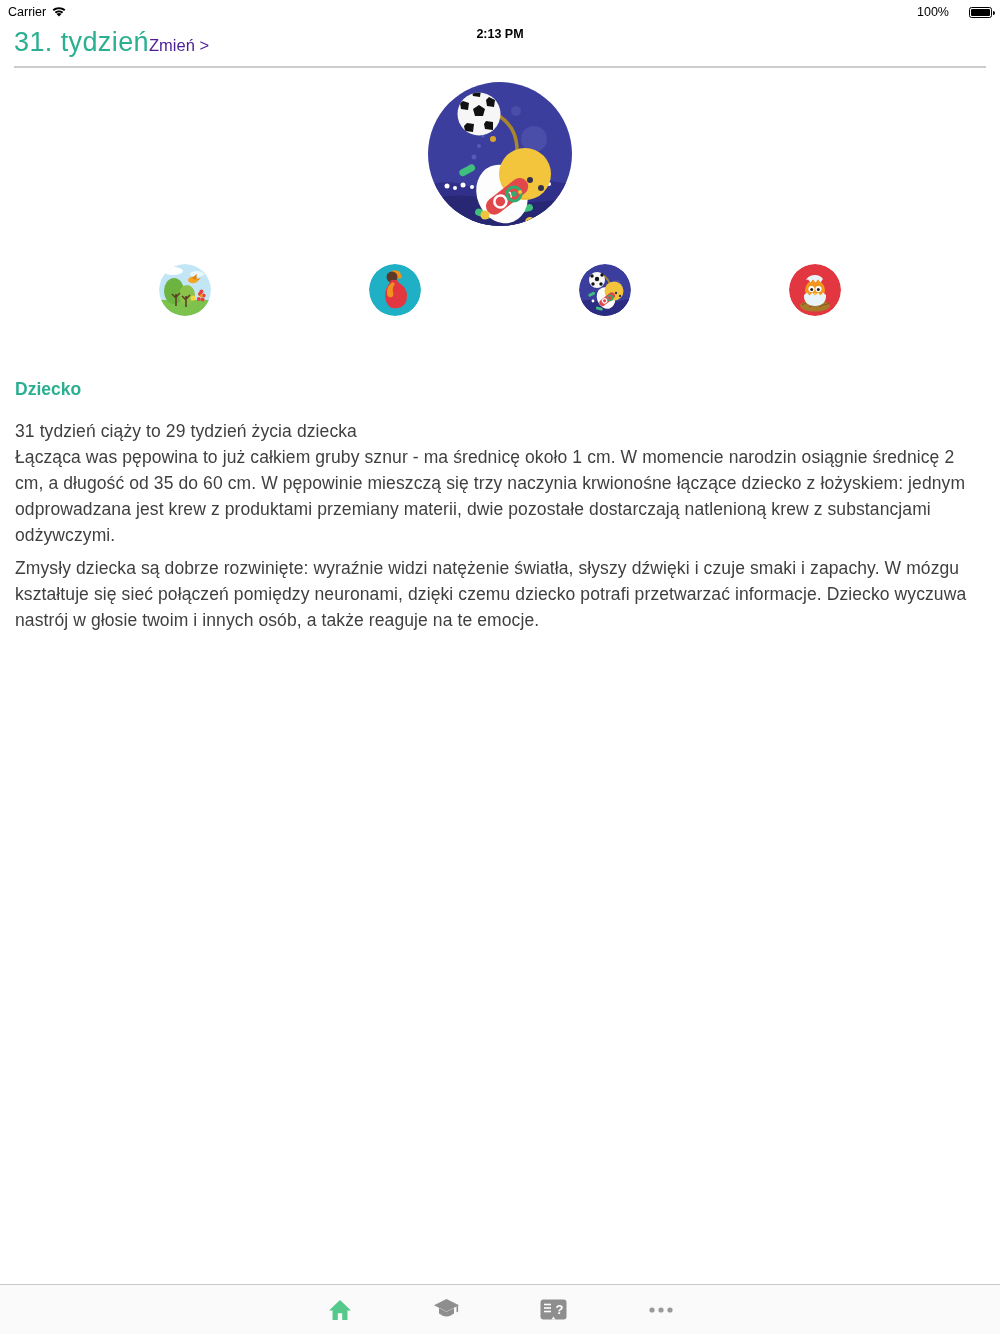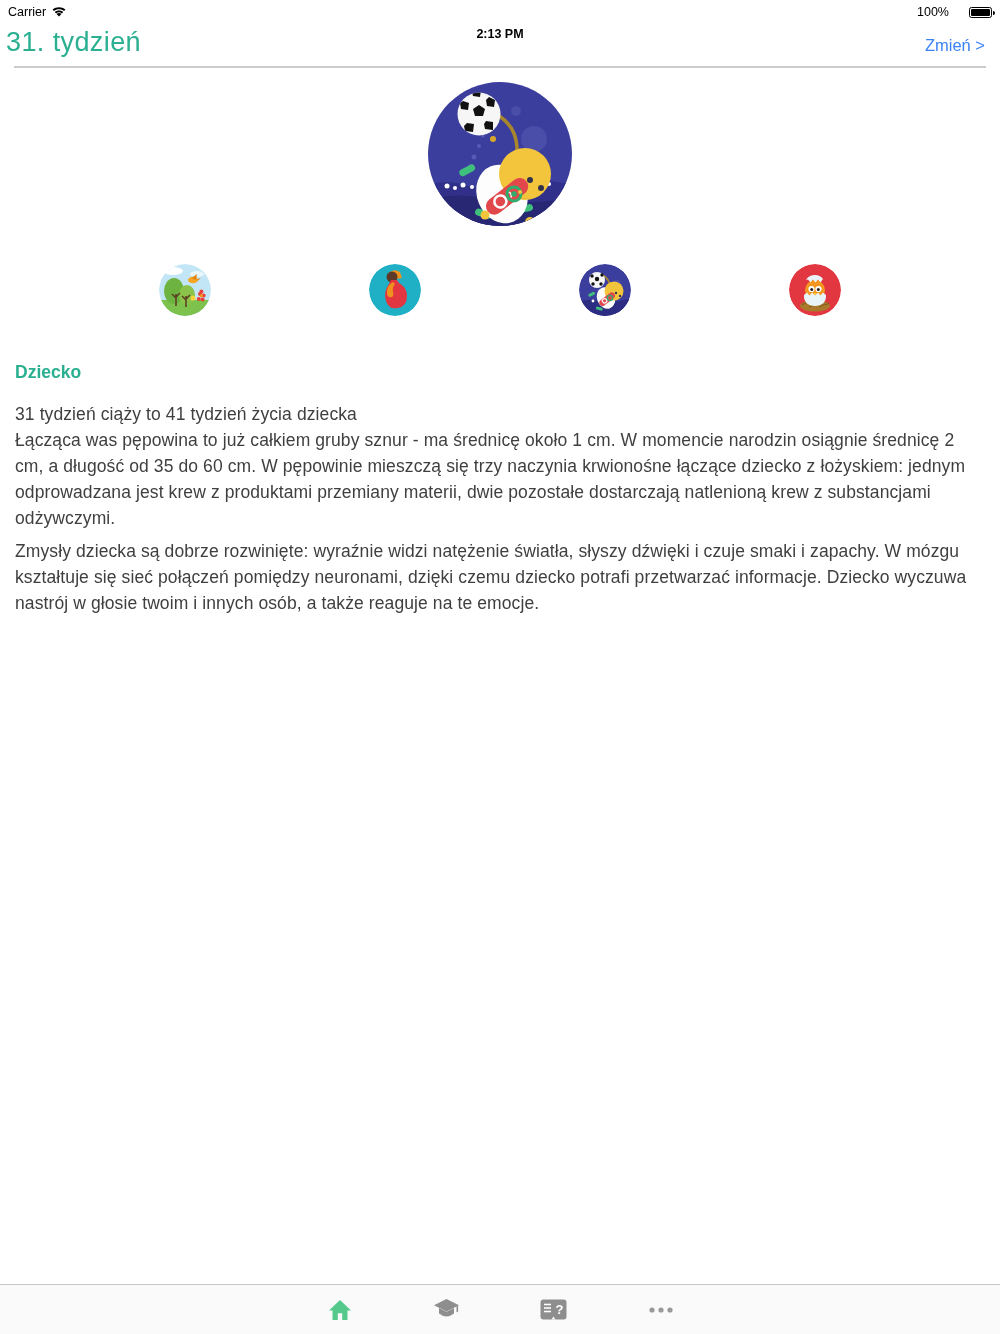--- a/index.html
+++ b/index.html
@@ -10,34 +10,34 @@
   
   .status-bar { height:22px; display:flex; align-items:center; padding:2px 8px 0 8px; font-size:12.5px; color:#000; }
   .status-left { display:flex; align-items:center; gap:5px; width:220px; }
   .status-center { flex:1; text-align:center; font-weight:700;margin-top:44px; }
   .status-right { display:flex; align-items:center; justify-content:flex-end; gap:20px; width:220px; }
   .battery { position:relative; width:23px; height:11px; border:1px solid #000; border-radius:2.5px; }
   .battery .fill { position:absolute; inset:1px; background:#000; border-radius:1px; }
   .battery .nub { position:absolute; right:-4px; top:3px; width:2.5px; height:4.5px; background:#000; border-radius:0 2px 2px 0; }
 
   
-  .header { padding:5px 15px 0 6px; display:flex; align-items:flex-end; justify-content:space-between; }
+  .header { padding:5px 15px 0 14px; display:flex; align-items:flex-end; }
   .page-title { font-size:27px; font-weight:400; letter-spacing:.4px; color:#2aaf90; }
-  .change-link { font-size:16.5px; color:#3b82f6; padding-bottom:3px; cursor:pointer; }
+  .change-link { font-size:16.5px; color:#4c1d95; padding-bottom:3px; cursor:pointer; }
   .header-divider { border:none; border-top:2px solid #cccccc; margin:8px 14px 0 14px; }
 
   
   .hero-wrap { margin-top:13px; display:flex; justify-content:center; }
 
   
   .week-icons { margin-top:37px; display:flex; justify-content:center; gap:158px; }
   .week-icon { width:52px; height:52px; border-radius:50%; cursor:pointer; }
 
   
-  .content { padding:0 15px; margin-top:46px; }
+  .content { padding:0 15px; margin-top:63px; }
   .section-title { font-size:17.5px; font-weight:700; color:#2aaf90; margin-bottom:18px; }
   .content p { font-size:17.5px; line-height:26px; color:#3f3f3f; margin:0 0 7px 0; letter-spacing:.1px; }
   .content p.intro { margin-bottom:0; }
 
   
   .tab-bar { position:absolute; left:0; right:0; bottom:0; height:50px; background:#fafafa;
              border-top:1px solid #c8c8c8; display:flex; align-items:center; justify-content:center; gap:77px; }
   .tab-item { width:30px; height:30px; display:flex; align-items:center; justify-content:center; cursor:pointer; }
 </style>
 </head>
@@ -250,21 +250,21 @@
           <circle cx="29.3" cy="25.4" r="1.5" fill="#222"></circle>
         <polygon points="24.5,29 27.5,29 26,31.5" fill="#f5d33c"></polygon>
         <path d="M15,31 L18,28.5 L20.5,31.5 L23,28.5 L26,31.5 L29,28.5 L31.5,31.5 L34,28.5 L37,31 C37.5,38 33,42 26,42 C19,42 14.5,38 15,31 Z" fill="#e9f4f8"></path>
         <path d="M17,16 A9.5 8 0 0 1 34,15 L31.5,18.5 L29,15.5 L26.5,18.5 L24,15.5 L21.5,18.5 L19,15.5 Z" fill="#e9f4f8"></path>
       </g>
     </svg>
   </div>
 
   <div class="content">
     <div class="section-title">Dziecko</div>
-    <p class="intro">31 tydzień ciąży to 41 tydzień życia dziecka</p>
+    <p class="intro">31 tydzień ciąży to 29 tydzień życia dziecka</p>
     <p>Łącząca was pępowina to już całkiem gruby sznur - ma średnicę około 1 cm. W momencie narodzin osiągnie średnicę 2 cm, a długość od 35 do 60 cm. W pępowinie mieszczą się trzy naczynia krwionośne łączące dziecko z łożyskiem: jednym odprowadzana jest krew z produktami przemiany materii, dwie pozostałe dostarczają natlenioną krew z substancjami odżywczymi.</p>
     <p>Zmysły dziecka są dobrze rozwinięte: wyraźnie widzi natężenie światła, słyszy dźwięki i czuje smaki i zapachy. W mózgu kształtuje się sieć połączeń pomiędzy neuronami, dzięki czemu dziecko potrafi przetwarzać informacje. Dziecko wyczuwa nastrój w głosie twoim i innych osób, a także reaguje na te emocje.</p>
   </div>
 
   <div class="tab-bar">
     <div class="tab-item">
       <svg width="24" height="22" viewBox="0 0 24 22">
         <path d="M12,1 L23,11.5 H19.5 V21 H14.2 V14.2 H9.8 V21 H4.5 V11.5 H1 Z" fill="#55c98b"></path>
       </svg>
     </div>

